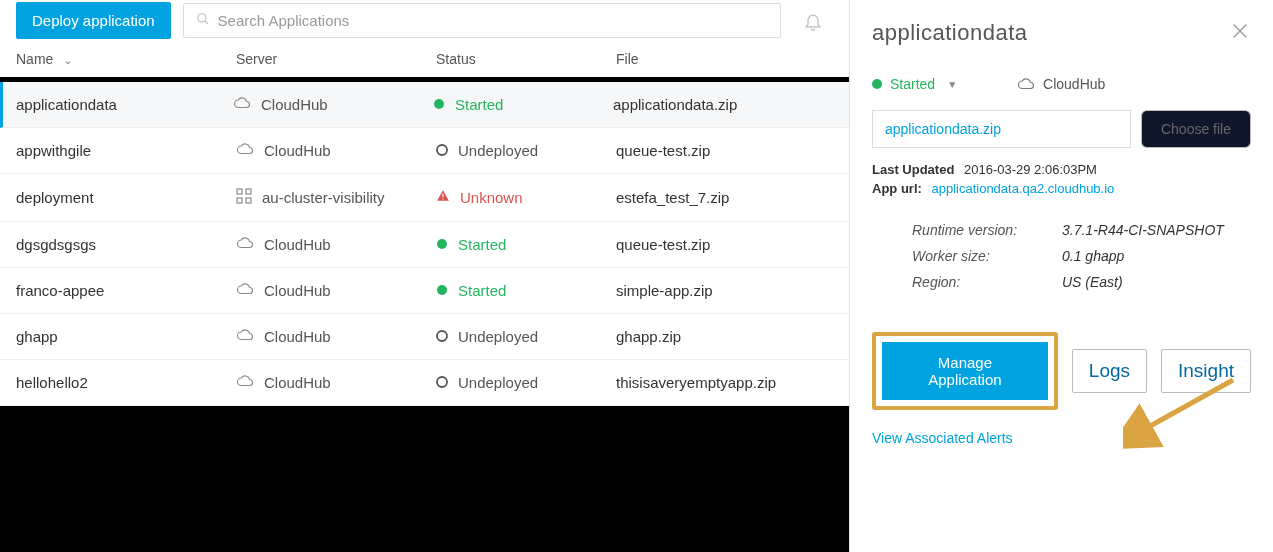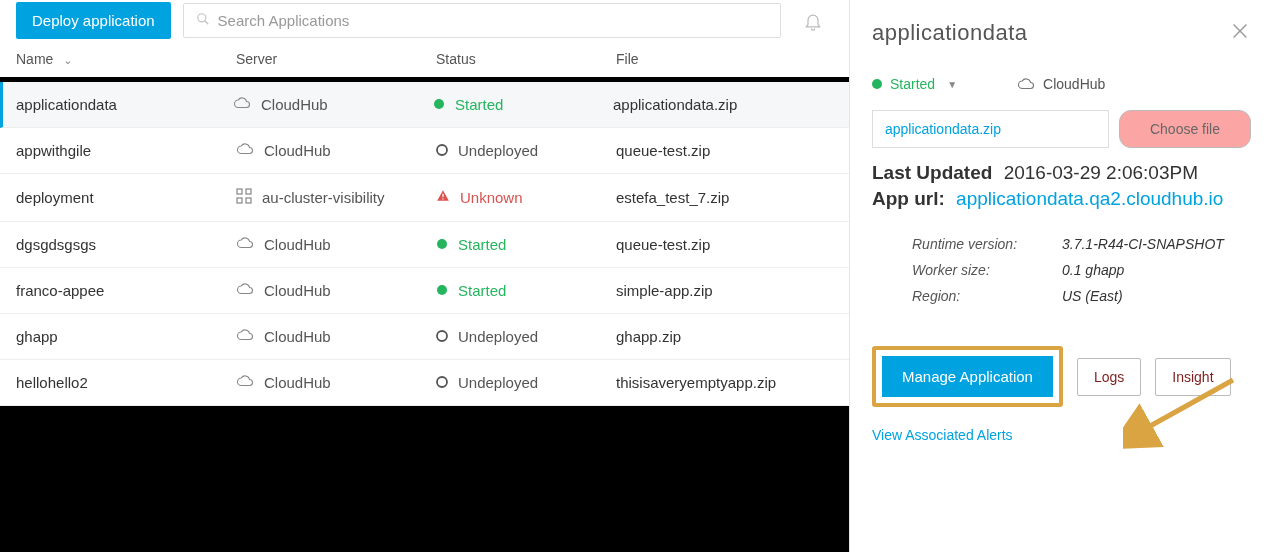--- a/index.html
+++ b/index.html
@@ -142,28 +142,28 @@
   }
   .file-field {
     flex: 1;
     border: 1px solid #ddd;
     padding: 10px 12px;
     color: #00a2df;
     font-size: 14px;
   }
   .choose-btn {
     border: 1.5px solid #bbb;
-    background: #fca5a5;
+    background: #0f172a;
     color: #666;
-    padding: 8px 30px;
+    padding: 8px 19px;
     font-size: 14px;
-    border-radius: 12px;
+    border-radius: 6px;
     cursor: pointer;
   }
-  .meta-line { font-size: 19px; margin-bottom: 4px; color: #333; }
+  .meta-line { font-size: 13px; margin-bottom: 4px; color: #333; }
   .meta-label { font-weight: 600; margin-right: 6px; }
   .meta-link { color: #00a2df; text-decoration: none; }
   .spec-block { margin-top: 22px; margin-left: 40px; font-style: italic; }
   .spec-row { display: flex; margin-bottom: 10px; font-size: 14px;}
   .spec-label { width: 150px; color: #555; }
   .spec-value { color: #333; }
   .actions-row {
     display: flex;
     gap: 14px;
     align-items: center;
@@ -178,23 +178,23 @@
     background: #00a2df;
     color: #fff;
     border: none;
     padding: 12px 20px;
     font-size: 15px;
     cursor: pointer;
   }
   .outline-btn {
     border: 1.5px solid #bbb;
     background: #fff;
-    color: #7f1d1d;
+    color: #0369a1;
     padding: 10px 16px;
-    font-size: 14px;
+    font-size: 19px;
     border-radius: 2px;
     cursor: pointer;
   }
   .alerts-link {
     color: #00a2df;
     margin-top: 20px;
     font-size: 14px;
     cursor: pointer;
   }
   .arrow-annot {

